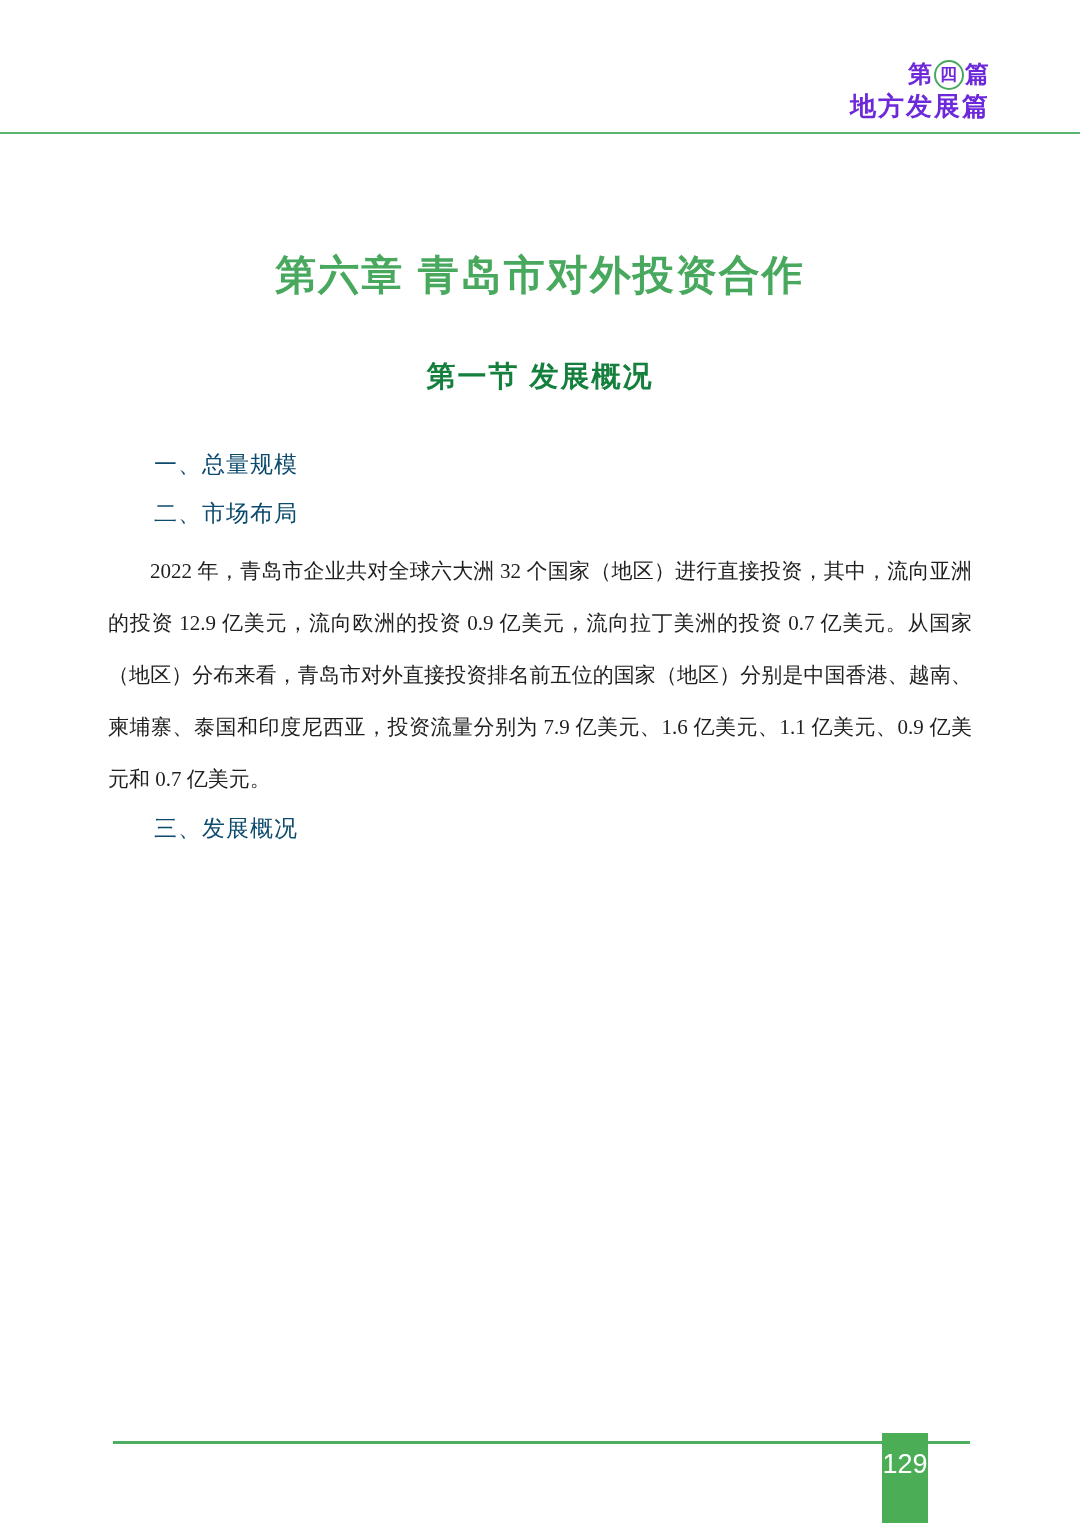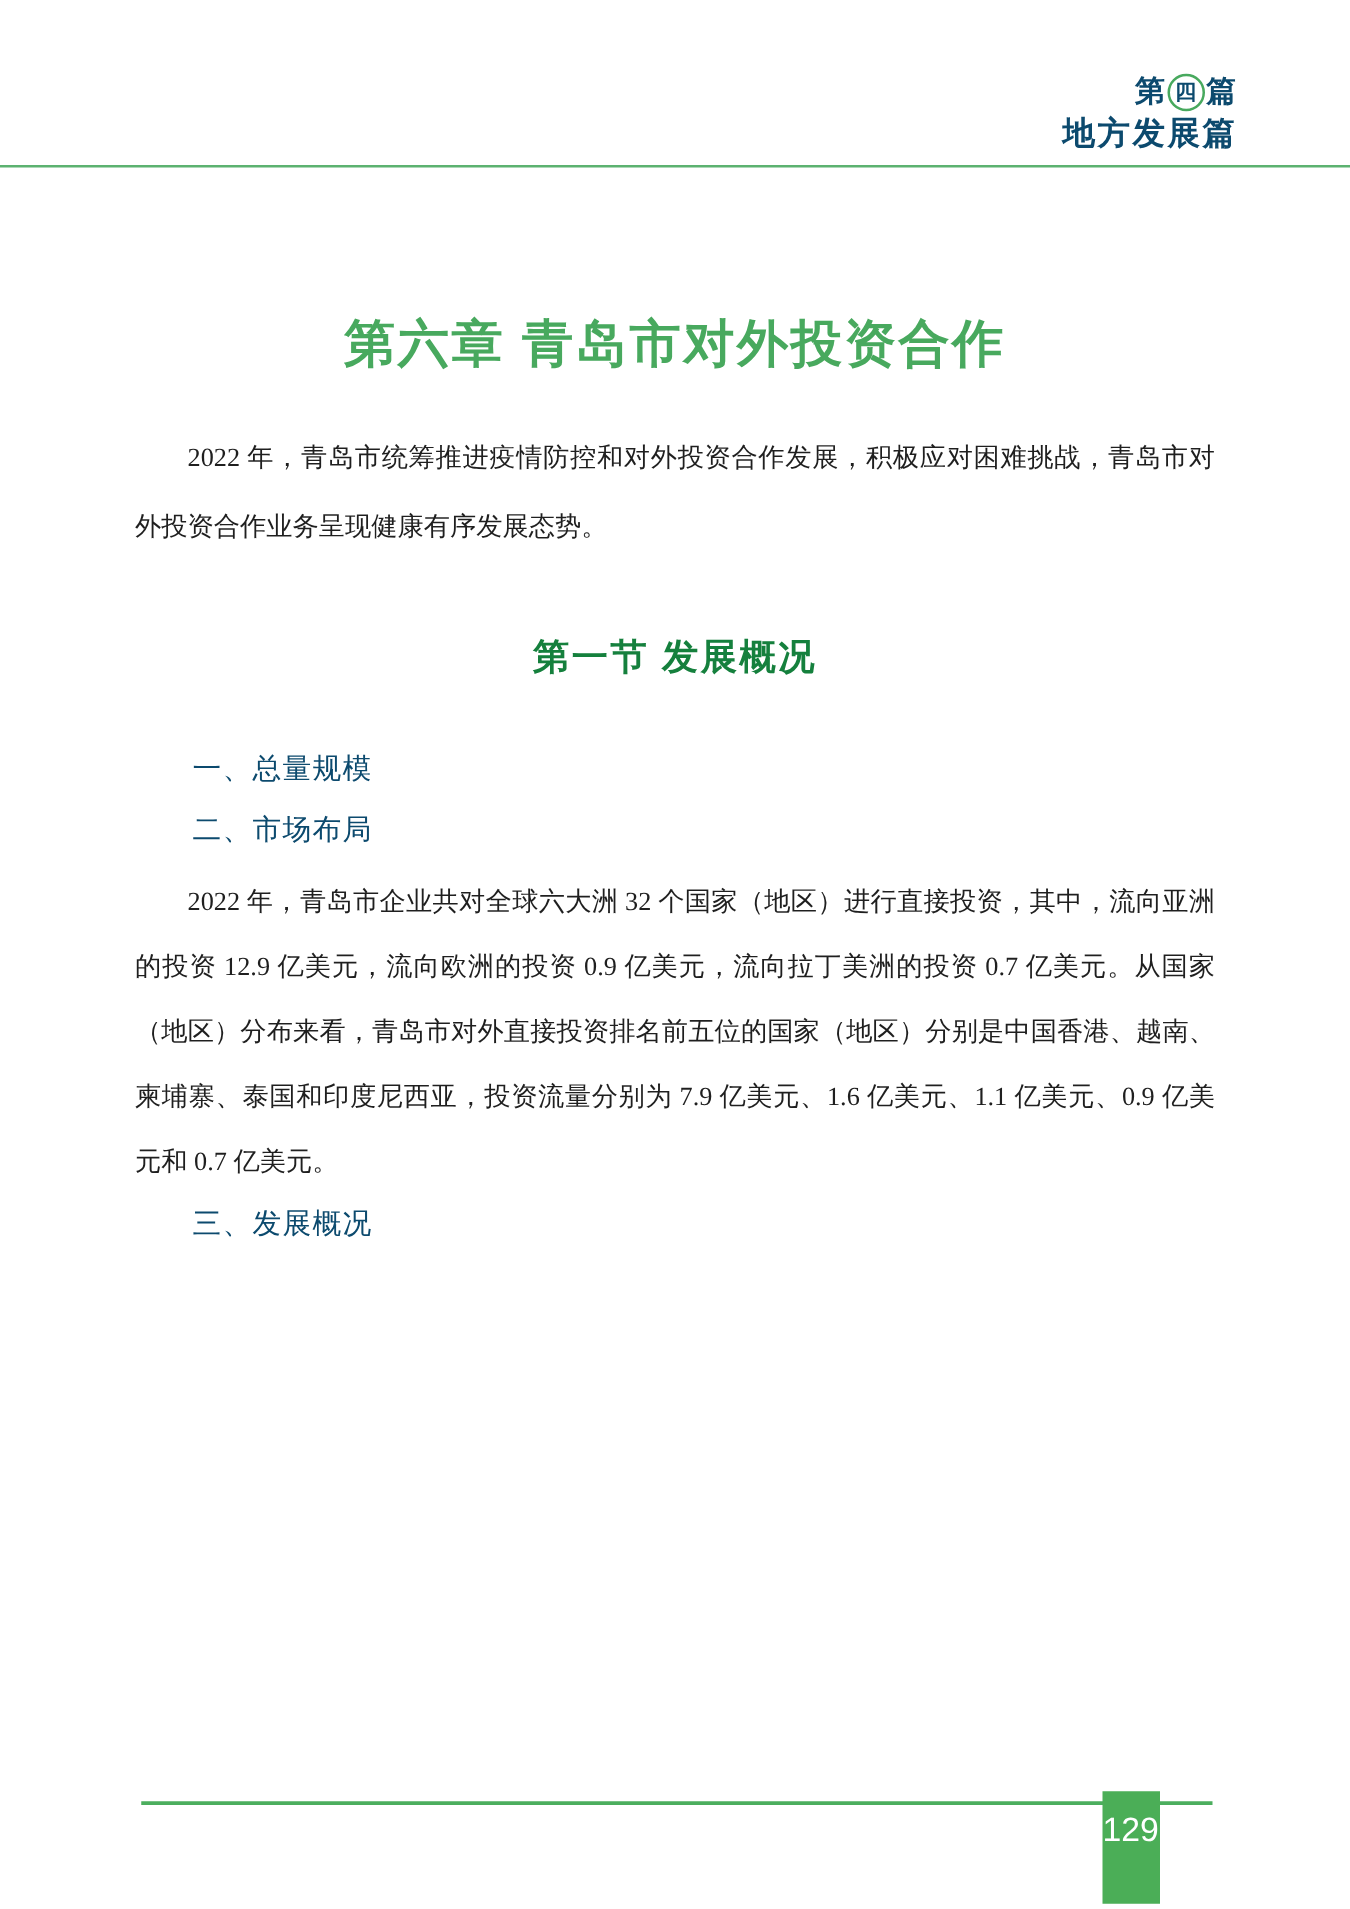--- a/index.html
+++ b/index.html
@@ -16,21 +16,21 @@
   .top-rule {
     position: absolute;
     left: 0; top: 132px;
     width: 100%; height: 2px;
     background: #5cb270;
   }
   .header-block {
     position: absolute;
     top: 58px; right: 90px;
     text-align: right;
-    color: #0c4a6e;
+    color: #6d28d9;
     font-family: "Liberation Sans", "DejaVu Sans", sans-serif;
     font-weight: bold;
     line-height: 32px;
   }
   .header-part { font-size: 24px; letter-spacing: 1px; }
   .header-part .circled-num {
     display: inline-block;
     width: 26px; height: 26px;
     line-height: 26px;
     border: 2px solid #48a95e;
@@ -96,41 +96,40 @@
     background: #4cae5e;
   }
   .page-number-box {
     position: absolute;
     left: 882px; top: 1433px;
     width: 46px; height: 90px;
     background: #4bae57;
     color: #ffffff;
     font-family: "Liberation Sans", "DejaVu Sans", sans-serif;
     font-size: 27px;
-    text-align: left;
+    text-align: center;
     padding-top: 16px;
     box-sizing: border-box;
   }
 </style>
 </head>
 <body>
 
 <div class="page">
 
   <div class="header-block">
     <div class="header-part"><span>第</span><span class="circled-num">四</span><span>篇</span></div>
     <div class="header-section">地方发展篇</div>
   </div>
 
   <div class="top-rule"></div>
 
   <div class="content">
     <h1 class="chapter-title">第六章 青岛市对外投资合作</h1>
 
-    <p class="body-para intro">2022 年，青岛市统筹推进疫情防控和对外投资合作发展，积极应对困难挑战，青岛市对外投资合作业务呈现健康有序发展态势。</p>
 
     <h2 class="section-title">第一节 发展概况</h2>
 
     <h3 class="sub-heading first">一、总量规模</h3>
 
     <h3 class="sub-heading">二、市场布局</h3>
     <p class="body-para">2022 年，青岛市企业共对全球六大洲 32 个国家（地区）进行直接投资，其中，流向亚洲的投资 12.9 亿美元，流向欧洲的投资 0.9 亿美元，流向拉丁美洲的投资 0.7 亿美元。从国家（地区）分布来看，青岛市对外直接投资排名前五位的国家（地区）分别是中国香港、越南、柬埔寨、泰国和印度尼西亚，投资流量分别为 7.9 亿美元、1.6 亿美元、1.1 亿美元、0.9 亿美元和 0.7 亿美元。</p>
 
     <h3 class="sub-heading third">三、发展概况</h3>
   </div>

